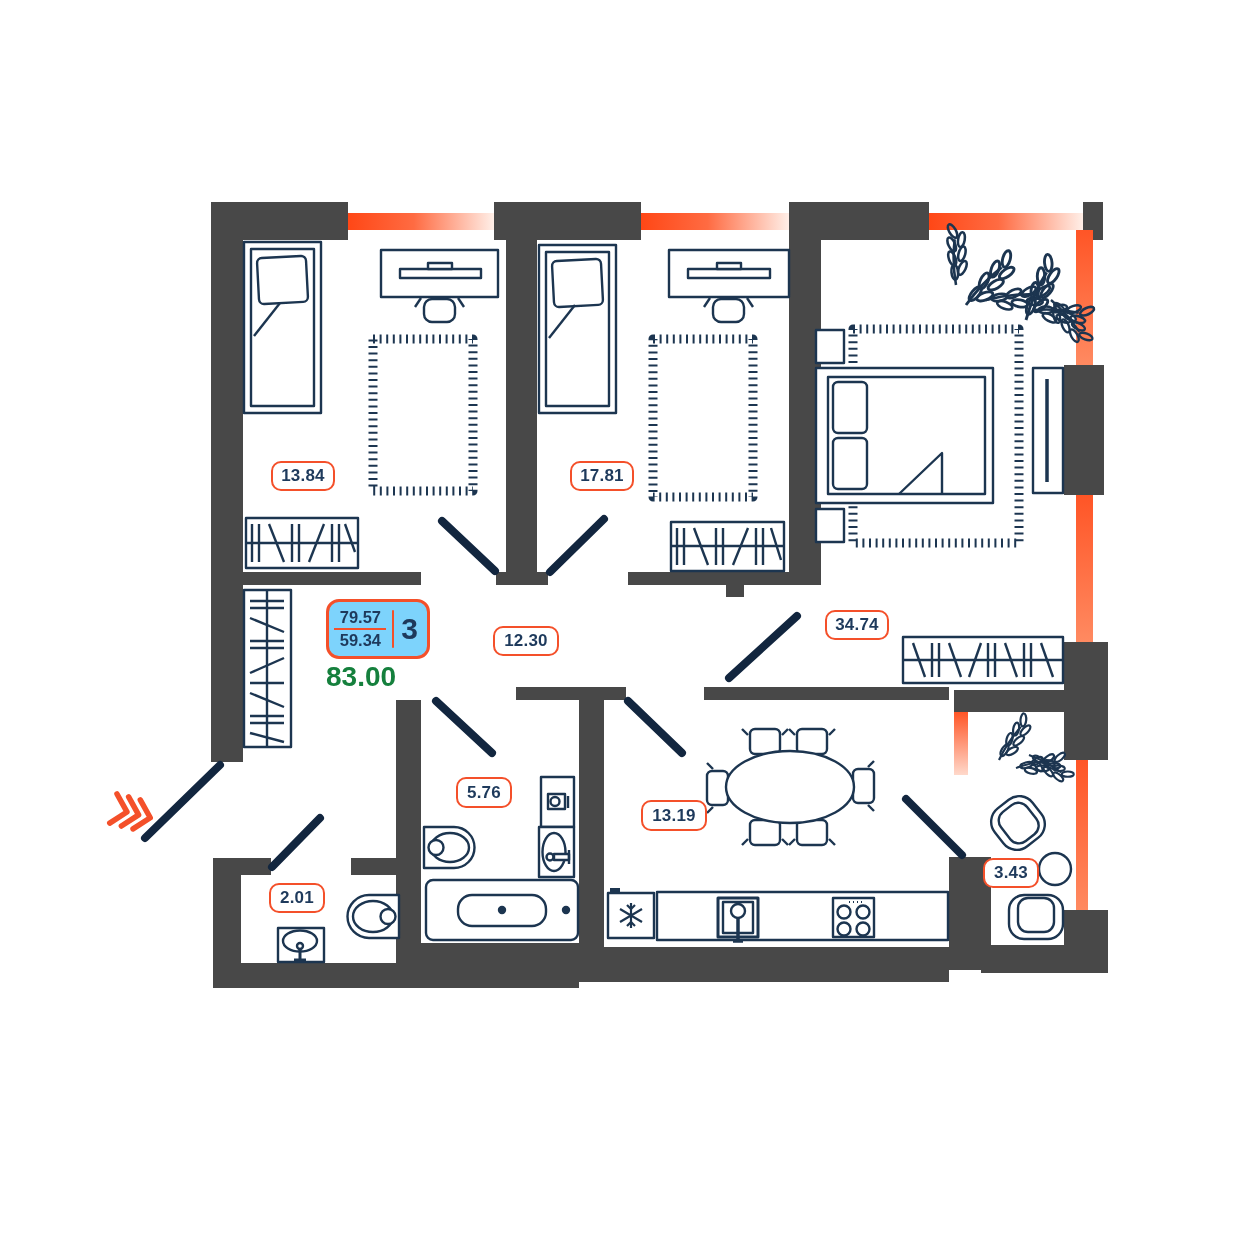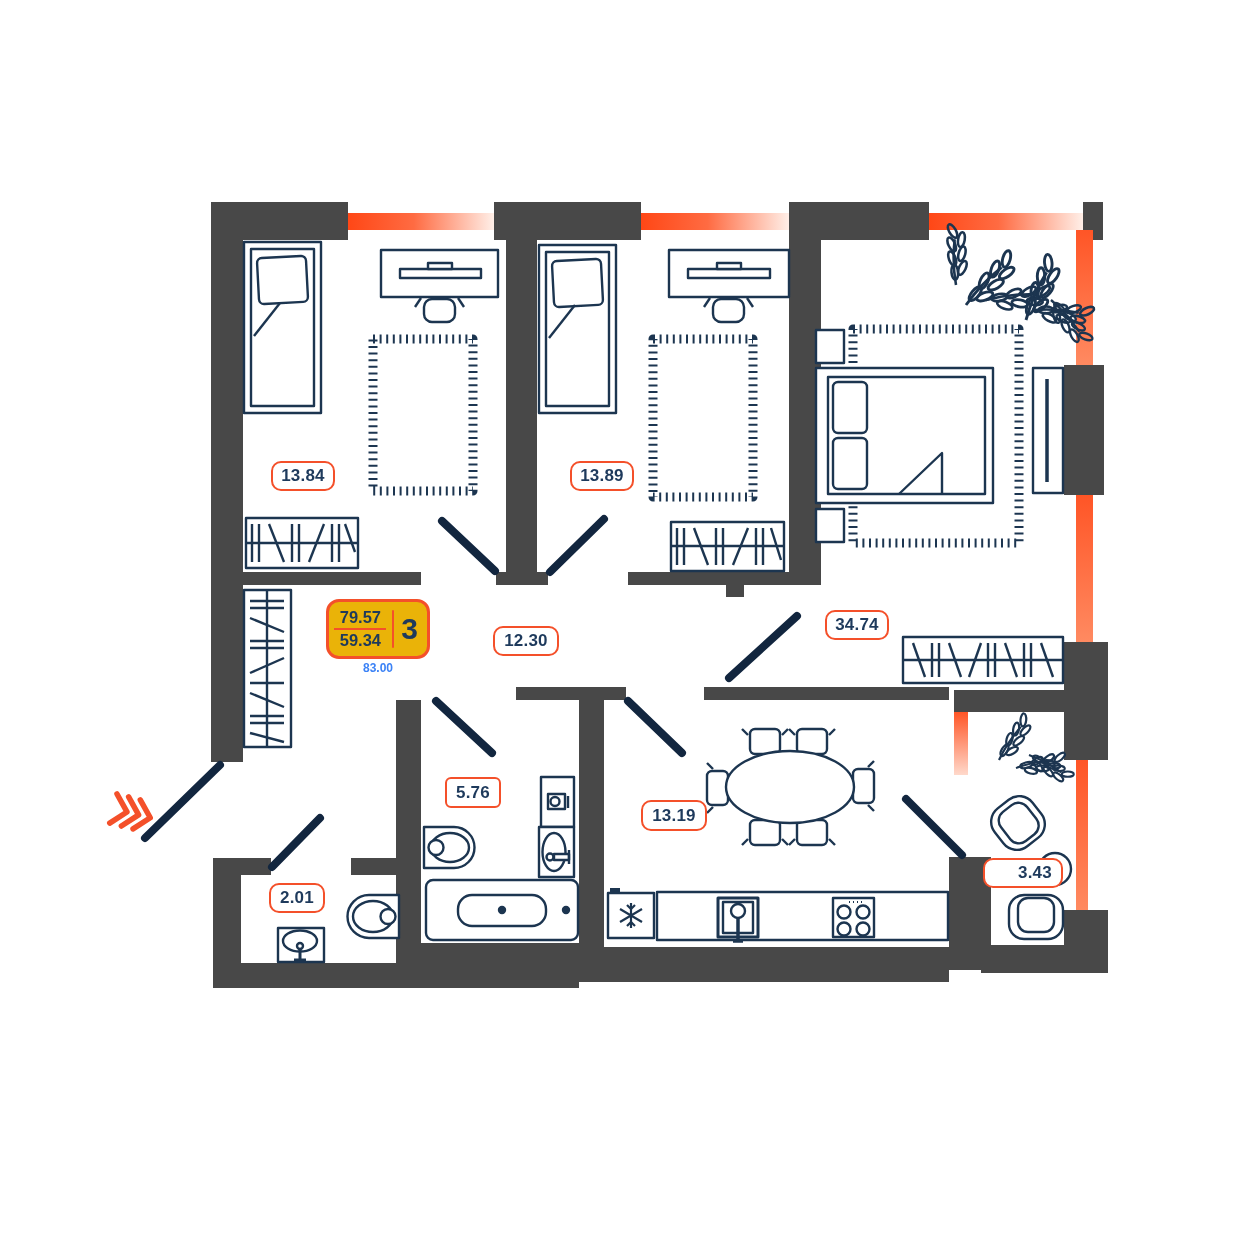--- a/index.html
+++ b/index.html
@@ -8,31 +8,31 @@
     font-family:"Liberation Sans",sans-serif;overflow:hidden;margin-left:21px;
   }
   .plan svg{position:absolute;left:0;top:0;}
   .pill{
     position:absolute;display:flex;align-items:center;justify-content:center;
     background:#fff;border:2.5px solid #F4502A;border-radius:10px;
     color:#1E3A5C;font-weight:700;font-size:17px;letter-spacing:.2px;
   }
   .info-box{
     position:absolute;left:305px;top:599px;width:104px;height:60px;
-    background:#eab308;border:3px solid #F4502A;border-radius:13px;
+    background:#7dd3fc;border:3px solid #F4502A;border-radius:13px;
     display:flex;align-items:center;box-sizing:border-box;
   }
   .info-left{flex:1 1 auto;display:flex;flex-direction:column;align-items:center;justify-content:center;}
   .info-num{color:#1E3A5C;font-weight:700;font-size:16.5px;line-height:1.15;}
   .info-rule{width:52px;border-top:2px solid #F4502A;margin:1px 0;}
   .info-divider{width:2.5px;height:38px;background:#F4502A;border-radius:2px;margin-right:7px;}
   .info-count{color:#1E3A5C;font-weight:700;font-size:30px;margin-right:9px;}
   .info-total{
-    position:absolute;left:305px;top:661px;width:104px;text-align:center;
-    color:#3b82f6;font-weight:700;font-size:12px;
+    position:absolute;left:305px;top:661px;width:104px;text-align:left;
+    color:#15803d;font-weight:700;font-size:28px;
   }
 </style>
 </head>
 <body>
 
 <div class="plan">
 
 <svg width="1241" height="1241" viewBox="0 0 1241 1241">
   <defs>
     <linearGradient id="winH" x1="0" y1="0" x2="1" y2="0">
@@ -349,33 +349,33 @@
       <g>
         <rect x="988" y="895" width="54" height="44" rx="15" fill="#fff"></rect>
         <rect x="997" y="898" width="36" height="34" rx="10" fill="#fff"></rect>
       </g>
     </g>
   </g>
 </svg>
 
   <div class="pill" style="left:250px;top:461px;width:60px;height:26px;">13.84</div>
 
-  <div class="pill" style="left:549px;top:461px;width:60px;height:26px;">13.89</div>
+  <div class="pill" style="left:549px;top:461px;width:60px;height:26px;">17.81</div>
 
   <div class="pill" style="left:804px;top:610px;width:60px;height:26px;">34.74</div>
 
   <div class="pill" style="left:472px;top:626px;width:62px;height:26px;">12.30</div>
 
-  <div class="pill" style="left:424px;top:777px;width:52px;height:27px;border-radius:6px;">5.76</div>
+  <div class="pill" style="left:435px;top:777px;width:52px;height:27px;">5.76</div>
 
   <div class="pill" style="left:248px;top:883px;width:52px;height:26px;">2.01</div>
 
   <div class="pill" style="left:620px;top:800px;width:62px;height:27px;">13.19</div>
 
-  <div class="pill" style="left:962px;top:858px;width:52px;height:26px;padding-left:24px;">3.43</div>
+  <div class="pill" style="left:962px;top:858px;width:52px;height:26px;">3.43</div>
 
   <div class="info-box">
     <div class="info-left">
       <div class="info-num">79.57</div>
       <div class="info-rule"></div>
       <div class="info-num">59.34</div>
     </div>
     <div class="info-divider"></div>
     <div class="info-count">3</div>
   </div>

